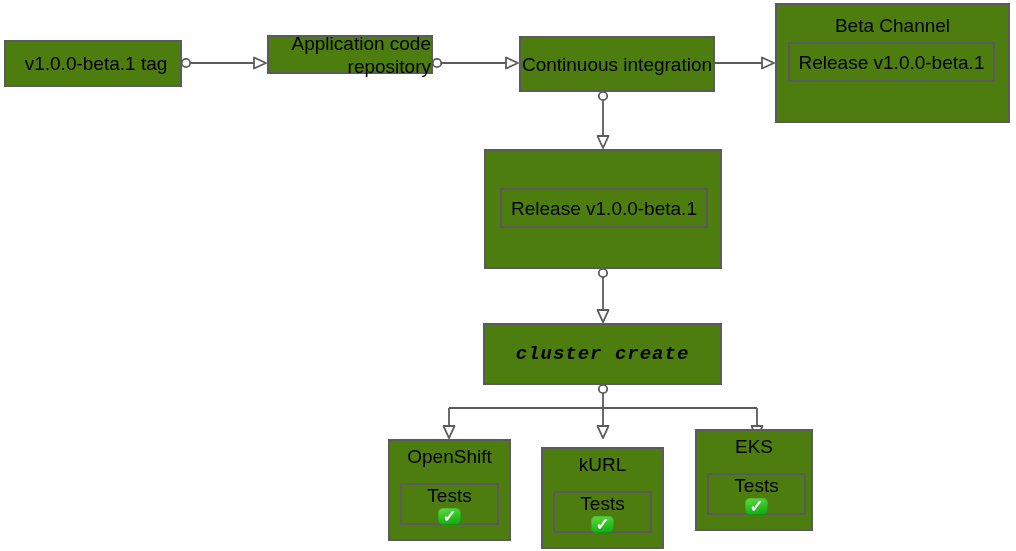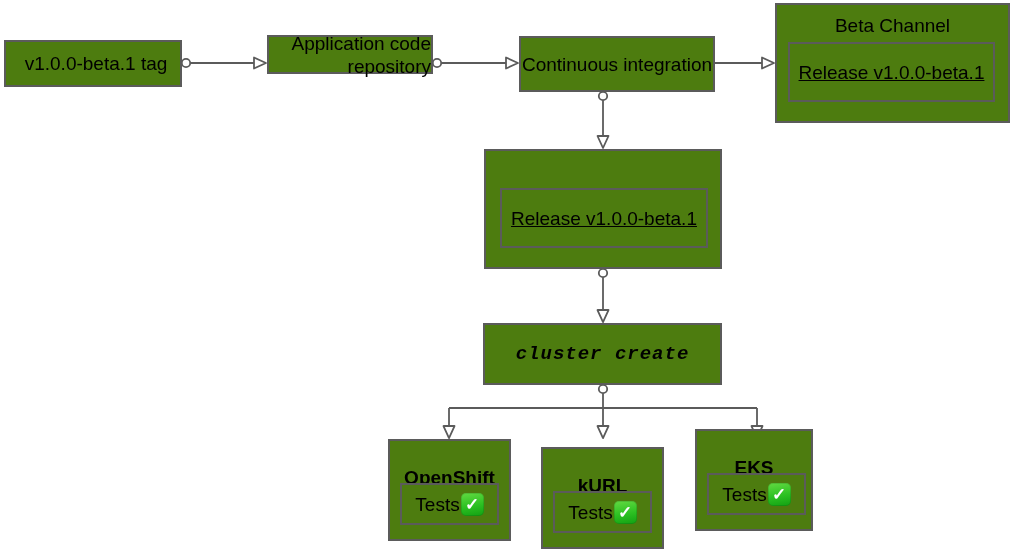--- a/index.html
+++ b/index.html
@@ -45,44 +45,44 @@
   
   .channel {
     flex-direction: column;
     justify-content: flex-start;
   }
   .n-beta       { left: 775px; top: 3px;   width: 235px; height: 120px; }
   .n-temp       { left: 484px; top: 149px; width: 238px; height: 120px; }
   .channel-title { margin-top: 9px; }
   .release {
     position: absolute;
-    height: 60px;
+    height: 40px;
     display: flex;
     align-items: center;
     justify-content: center;
-    text-decoration: underline;
   }
   .n-beta .release { left: 11px; top: 37px; width: 207px; }
   .n-temp .release { left: 14px; top: 37px; width: 208px; }
   
   .cluster-box {
     flex-direction: column;
     justify-content: flex-start;
   }
   .n-openshift  { left: 388px; top: 439px; width: 123px; height: 102px; }
   .n-kurl       { left: 541px; top: 447px; width: 123px; height: 102px; }
   .n-eks        { left: 695px; top: 429px; width: 118px; height: 102px; }
-  .cluster-title { margin-top: 25px; font-weight: bold; }
+  .cluster-title { margin-top: 4px; }
   .tests-box {
     position: absolute;
     left: 10px;
     top: 42px;
     width: 99px;
     height: 42px;
     gap: 1px;
+    flex-direction: column;
   }
   .check-icon {
     width: 23px;
     height: 23px;
     border-radius: 5px;
     background: linear-gradient(170deg, #63da42 0%, #2cc122 55%, #12a012 100%);
     box-shadow: inset 0 0 0 1px rgba(0,0,0,0.12);
     display: inline-flex;
     align-items: center;
     justify-content: center;

